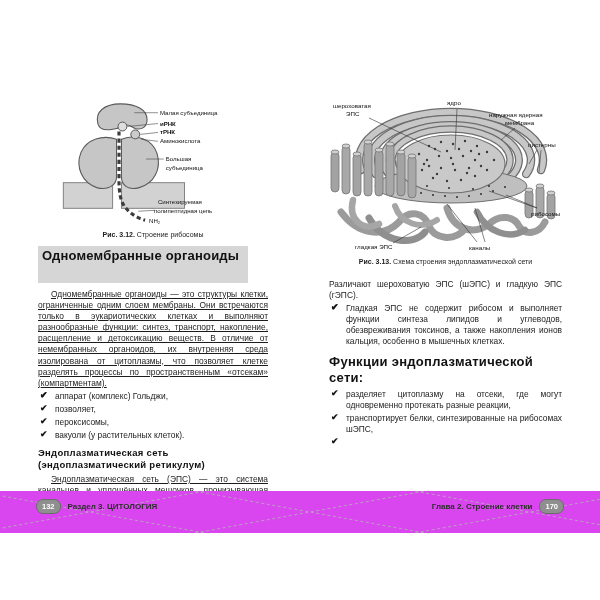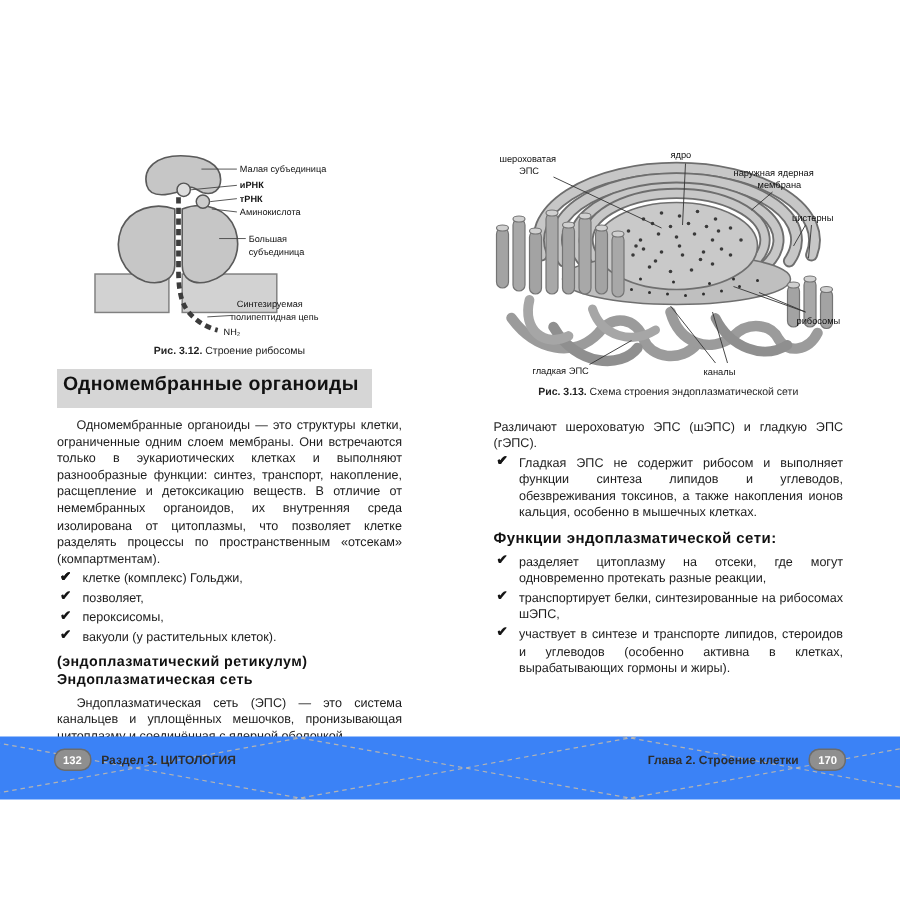--- a/index.html
+++ b/index.html
@@ -10,39 +10,39 @@
   }
   .col{position:absolute;top:94px;}
   #col-left{left:38px;width:230px;}
   #col-right{left:329px;width:233px;}
   .fig{display:block;}
   .caption{font-size:7px;text-align:center;margin-top:2px;color:#222;}
   .caption .cap-b{font-weight:bold;}
   .section-header{
     display:inline-block;background:#d6d6d6;color:#111;
     font-weight:bold;font-size:13px;letter-spacing:.2px;
-    padding:2px 9px 9px 4px;margin:8px 0 6px 0;
+    padding:2px 9px 20px 4px;margin:8px 0 6px 0;
   }
   p.body{font-size:8.4px;line-height:1.32;text-align:justify;margin:0;}
-  p.ind{text-indent:13px;}
+  p.ind{text-indent:13px;text-decoration:underline;}
   .mt5{margin-top:5px;} .mt1{margin-top:1px;}
   .checklist{margin-top:2px;}
   .check-item{
     position:relative;padding-left:17px;margin-top:2px;
     font-size:8.4px;line-height:1.32;text-align:justify;
   }
   .check{
     position:absolute;left:2px;top:-1px;font-weight:bold;font-size:9px;color:#151515;
   }
   .subheader{font-weight:bold;font-size:9.5px;line-height:1.25;letter-spacing:.3px;margin:6px 0 3px 0;color:#111;}
   .subheader div{white-space:nowrap;}
   svg text{font-family:"Liberation Sans",sans-serif;font-size:6.2px;fill:#101010;}
   
   #footer-band{
-    position:absolute;left:0;top:491px;width:600px;height:42px;background:#3b82f6;
+    position:absolute;left:0;top:491px;width:600px;height:42px;background:#d946ef;
   }
   #footer-band > svg{position:absolute;left:0;top:0;}
   .footer-row{
     position:absolute;top:8px;display:flex;align-items:center;gap:7px;
     font-size:8px;font-weight:bold;color:#2d2d2d;white-space:nowrap;
   }
   #footer-left{left:36px;} #footer-right{right:36px;margin-left:20px;}
   .badge{
     display:inline-block;background:#8f8f8f;border:1px solid #6c6c6c;color:#ffffff;
     font-weight:bold;font-size:7.5px;line-height:1;border-radius:7px;padding:2.5px 5px;
@@ -95,29 +95,29 @@
     <span class="cap-b">Рис. 3.12.</span>
     <span>Строение рибосомы</span>
   </div>
 
   <div class="section-header">Одномембранные органоиды</div>
 
   <p class="body ind">Одномембранные органоиды — это структуры клетки, ограниченные одним слоем мембраны. Они встречаются только в эукариотических клетках и выполняют разнообразные функции: синтез, транспорт, накопление, расщепление и детоксикацию веществ. В отличие от немембранных органоидов, их внутренняя среда изолирована от цитоплазмы, что позволяет клетке разделять процессы по пространственным «отсекам» (компартментам).</p>
 
   <div class="checklist">
     <div class="check-item"><span class="check">✔</span></div>
-    <div class="check-item"><span class="check">✔</span><span>клетке (комплекс) Гольджи,</span></div>
+    <div class="check-item"><span class="check">✔</span><span>аппарат (комплекс) Гольджи,</span></div>
     <div class="check-item"><span class="check">✔</span><span>позволяет,</span></div>
     <div class="check-item"><span class="check">✔</span><span>пероксисомы,</span></div>
     <div class="check-item"><span class="check">✔</span><span>вакуоли (у растительных клеток).</span></div>
   </div>
 
   <div class="subheader">
+    <div>Эндоплазматическая сеть</div>
     <div>(эндоплазматический ретикулум)</div>
-    <div>Эндоплазматическая сеть</div>
   </div>
   <p class="body ind">Эндоплазматическая сеть (ЭПС) — это система канальцев и уплощённых мешочков, пронизывающая цитоплазму и соединённая с ядерной оболочкой.</p>
 </div>
 
 <div class="col" id="col-right">
 
   <svg class="fig" width="233" height="162" viewBox="0 0 233 162">
 
     <g fill="none" stroke-linecap="round">
       <path d="M32,76 A92,48 0 1 1 212,76" stroke="#6e6e6e" stroke-width="8.5"></path>
@@ -253,26 +253,26 @@
     <span>Схема строения эндоплазматической сети</span>
   </div>
 
   <p class="body mt5" style="margin-top:14px">Различают шероховатую ЭПС (шЭПС) и гладкую ЭПС (гЭПС).</p>
 
   <div class="checklist">
     <div class="check-item"><span class="check">✔</span></div>
     <div class="check-item"><span class="check">✔</span><span>Гладкая ЭПС не содержит рибосом и выполняет функции синтеза липидов и углеводов, обезвреживания токсинов, а также накопления ионов кальция, особенно в мышечных клетках.</span></div>
   </div>
 
-  <div class="subheader" style="font-size:10px">Функции эндоплазматической сети:</div>
+  <div class="subheader" style="font-size:13px">Функции эндоплазматической сети:</div>
 
   <div class="checklist">
     <div class="check-item"><span class="check">✔</span><span>разделяет цитоплазму на отсеки, где могут одновременно протекать разные реакции,</span></div>
     <div class="check-item"><span class="check">✔</span><span>транспортирует белки, синтезированные на рибосомах шЭПС,</span></div>
-    <div class="check-item"><span class="check">✔</span><span>участвует в синтезе и транспорте липидов, стероидов и углеводов (особенно активна в клетках, вырабатывающих гормоны и жиры).</span></div>
+    <div class="check-item"><span class="check">✔</span></div>
   </div>
 </div>
 
 <div id="footer-band">
   <svg width="600" height="42" viewBox="0 0 600 42">
     <g stroke="#b3b3b3" stroke-width="0.8" stroke-dasharray="3,2.6" fill="none">
       <path d="M-80,52 L260,-10"></path>
         <path d="M140,52 L480,-10"></path>
         <path d="M360,52 L700,-10"></path>
       <path d="M-80,-10 L260,52"></path>

